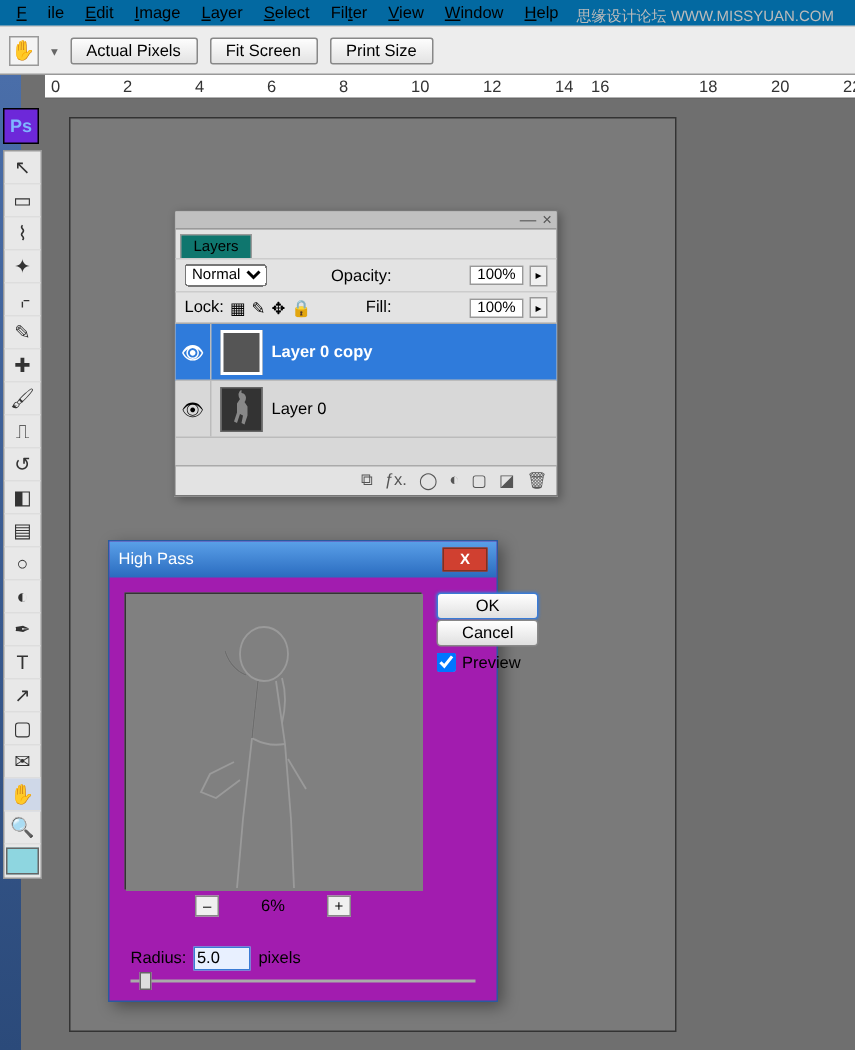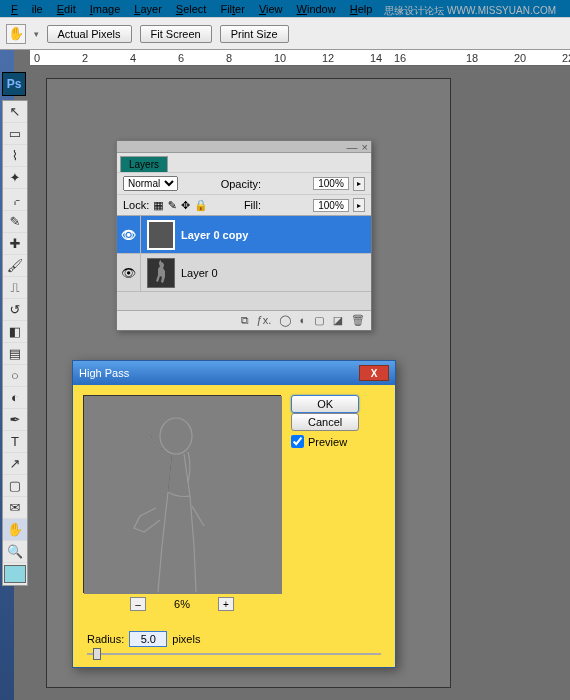--- a/index.html
+++ b/index.html
@@ -13,21 +13,21 @@
 .optbar { background: #ededed; height: 32px; display: flex; align-items: center; padding: 0 6px; gap: 8px; border-bottom: 1px solid #999; }
 .hand-ico { width: 20px; height: 20px; border: 1px solid #999; background: #f4f4f4; display: flex; align-items: center; justify-content: center; font-size: 13px; }
 .opt-check { display: flex; align-items: center; gap: 3px; border: 1px solid #ccc; padding: 2px 4px; background: #fff; }
 .opt-check input { width: 11px; height: 11px; }
 .opt-btn { border: 1px solid #888; background: linear-gradient(#fdfdfd,#e3e3e3); padding: 2px 10px; border-radius: 2px; cursor: default; }
 
 .ruler-h { position: absolute; top: 50px; left: 30px; right: 0; height: 16px; background: #fff; border-bottom: 1px solid #666; font-size: 9px; color: #333; overflow: hidden; }
 .ruler-h .tick { position: absolute; top: 2px; }
 
 .sidebar { position: absolute; left: 0; top: 50px; width: 14px; bottom: 0; background: linear-gradient(#4a6ea9,#2b4a7a); }
-.ps-badge { position: absolute; left: 2px; top: 72px; width: 24px; height: 24px; background: #0c4a6e; color: #7fb4ff; font-weight: bold; font-size: 12px; display: flex; align-items: center; justify-content: center; border: 1px solid #000; }
+.ps-badge { position: absolute; left: 2px; top: 72px; width: 24px; height: 24px; background: #6d28d9; color: #7fb4ff; font-weight: bold; font-size: 12px; display: flex; align-items: center; justify-content: center; border: 1px solid #000; }
 
 .toolbox { position: absolute; left: 2px; top: 100px; width: 26px; background: #e8e8e8; border: 1px solid #999; display: flex; flex-direction: column; }
 .tool { width: 24px; height: 22px; display: flex; align-items: center; justify-content: center; font-size: 13px; color: #333; border-bottom: 1px solid #ddd; cursor: default; position: relative; }
 .swatch { width: 22px; height: 18px; background: #8ed6e0; border: 1px solid #666; margin: 2px auto; }
 
 .canvas { position: absolute; left: 46px; top: 78px; width: 405px; height: 610px; background: #7a7a7a; border: 1px solid #333; }
 
 .layers-panel { position: absolute; left: 116px; top: 140px; width: 256px; background: #e3e3e3; border: 1px solid #777; box-shadow: 2px 2px 6px rgba(0,0,0,.3); }
 .lp-titlebar { height: 12px; background: #c0c0c0; border-bottom: 1px solid #999; display: flex; justify-content: flex-end; align-items: center; padding: 0 3px; gap: 4px; font-size: 9px; color: #555; }
 .lp-tab { display: inline-block; background: #0f766e; border: 1px solid #999; border-bottom: none; padding: 2px 8px; margin: 3px 0 0 3px; font-size: 10px; }
@@ -36,33 +36,33 @@
 .lp-row .inp { width: 36px; border: 1px solid #999; background: #fff; font-size: 10px; text-align: center; margin-left: 48px; }
 .lp-row .arrow { width: 12px; height: 14px; border: 1px solid #999; background: #f0f0f0; font-size: 8px; display: flex; align-items: center; justify-content: center; }
 .lp-layers { background: #d8d8d8; border-top: 1px solid #aaa; }
 .layer-item { display: flex; align-items: center; height: 38px; border-bottom: 1px solid #bbb; }
 .layer-item.sel { background: #2f7bdb; color: #fff; font-weight: bold; }
 .eye { width: 24px; display: flex; justify-content: center; border-right: 1px solid #bbb; height: 100%; align-items: center; font-size: 12px; }
 .thumb { width: 28px; height: 30px; border: 1px solid #666; background: #555; margin: 0 6px; position: relative; }
 .layer-item.sel .thumb { border: 2px solid #fff; }
 .lp-footer { display: flex; justify-content: flex-end; gap: 8px; padding: 3px 6px; border-top: 1px solid #aaa; font-size: 11px; color: #555; }
 
-.hp-dialog { position: absolute; left: 72px; top: 360px; width: 324px; background: #fde047; border: 1px solid #2a5a9e; box-shadow: 3px 3px 10px rgba(0,0,0,.4); }
+.hp-dialog { position: absolute; left: 72px; top: 360px; width: 260px; background: #a21caf; border: 1px solid #2a5a9e; box-shadow: 3px 3px 10px rgba(0,0,0,.4); }
 .hp-title { height: 24px; background: linear-gradient(#5aa0e8,#2a6bbf); color: #fff; display: flex; align-items: center; padding: 0 6px; justify-content: space-between; }
 .hp-close { width: 30px; height: 16px; background: #d04030; color: #fff; display: flex; align-items: center; justify-content: center; border: 1px solid #803020; font-weight: bold; font-size: 10px; }
 .hp-body { display: flex; padding: 10px; gap: 10px; }
 .hp-preview { width: 198px; height: 198px; background: #808080; border: 1px solid #333; position: relative; }
 .hp-side { display: flex; flex-direction: column; gap: 0; align-items: stretch; }
 .hp-btn { border: 1px solid #888; background: linear-gradient(#fff,#e0e0e0); padding: 2px 16px; border-radius: 3px; text-align: center; }
 .hp-btn.ok { border: 1px solid #3a7bd5; box-shadow: 0 0 2px #3a7bd5; }
 .hp-check { display: flex; align-items: center; gap: 4px; margin-top: 4px; }
 .hp-zoom { display: flex; justify-content: center; gap: 28px; align-items: center; padding: 4px; }
 .zbtn { width: 16px; height: 14px; border: 1px solid #888; background: #f0f0f0; display: flex; align-items: center; justify-content: center; font-size: 10px; }
 .hp-radius { display: flex; align-items: center; gap: 5px; padding: 6px 14px 2px; }
-.hp-radius input { width: 38px; border: 1px solid #3a7bd5; background: #e8f0ff; text-align: center; padding: 1px; }
+.hp-radius input { width: 38px; border: 1px solid #3a7bd5; background: #e8f0ff; padding: 1px; }
 .hp-slider { padding: 4px 14px 12px; }
 .hp-slider .track { height: 2px; background: #aaa; position: relative; }
 .hp-slider .knob { position: absolute; left: 6px; top: -5px; width: 8px; height: 12px; background: #ddd; border: 1px solid #666; }
 
 svg.figure { position: absolute; }
 </style>
 </head>
 <body>
 
 <div class="menubar">

